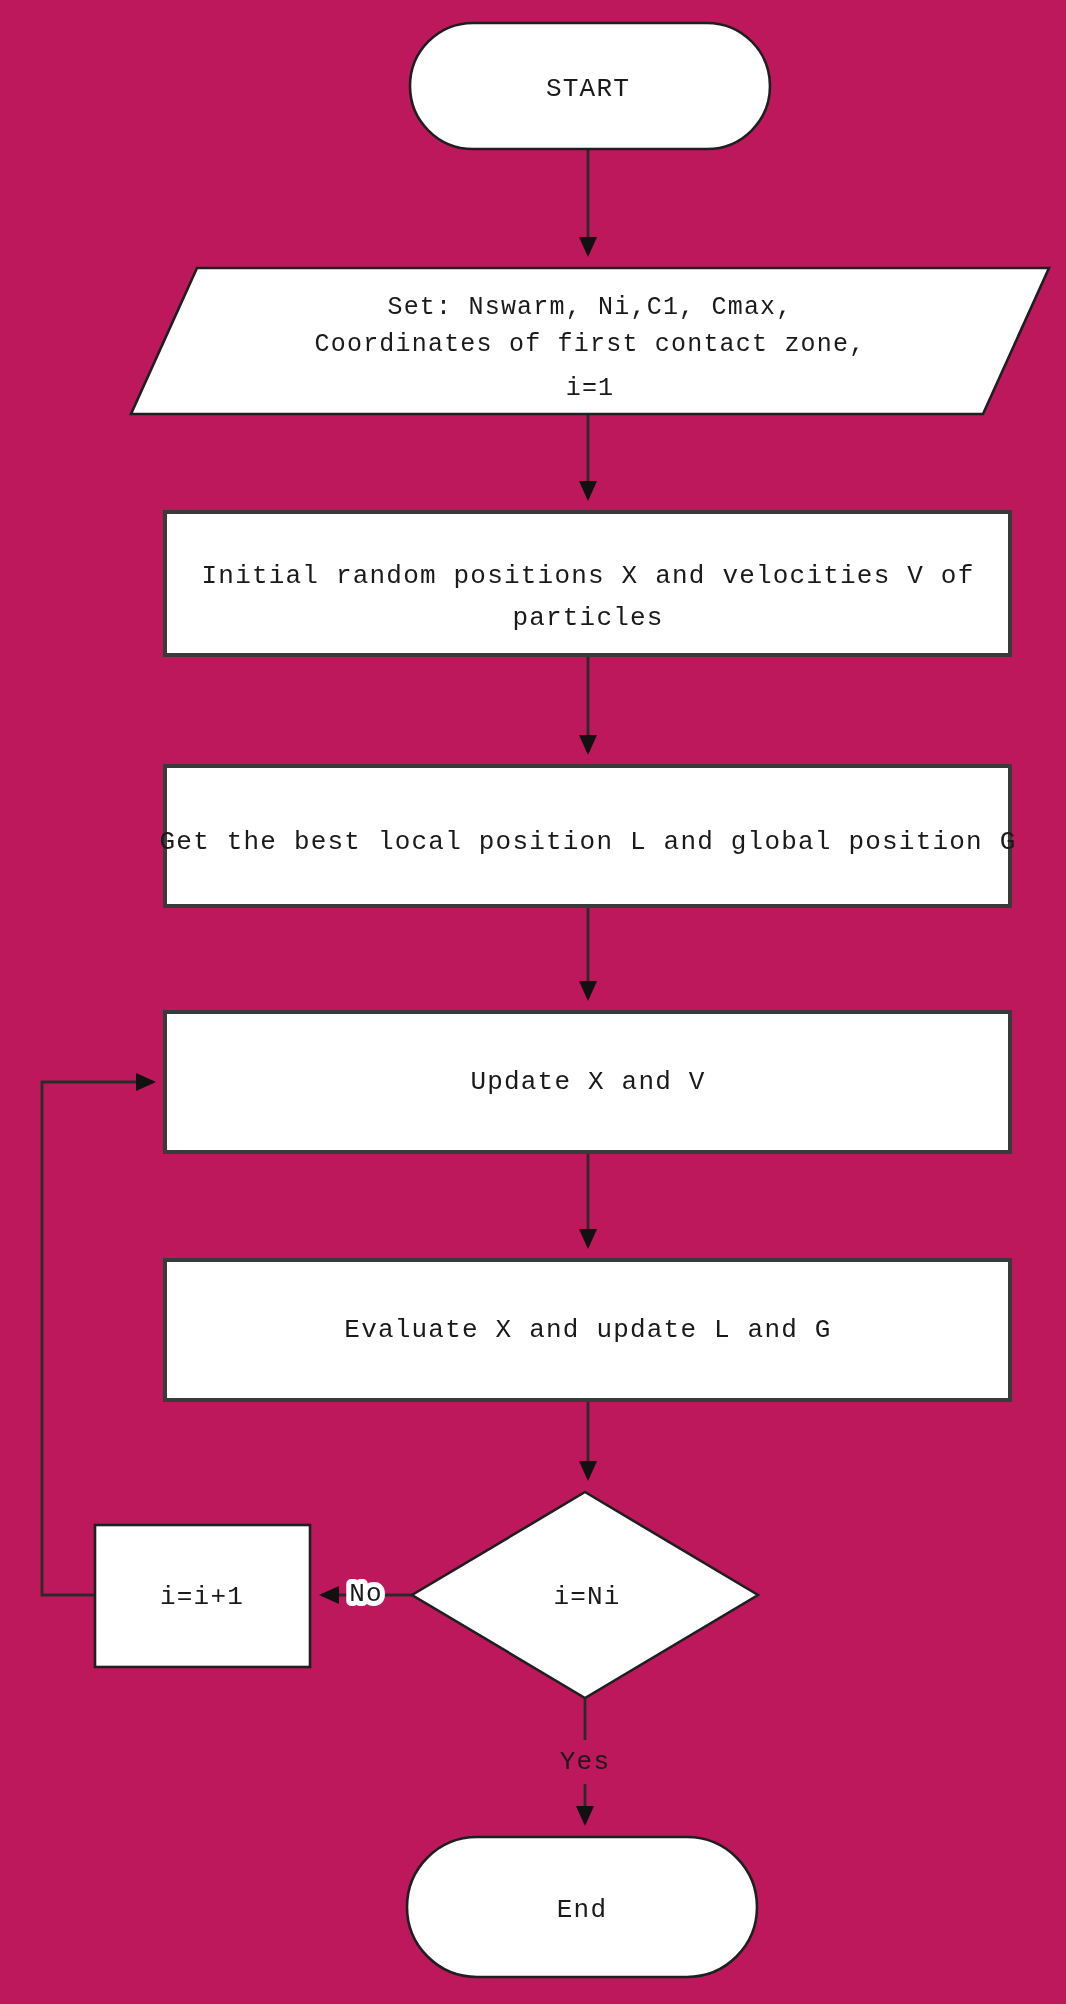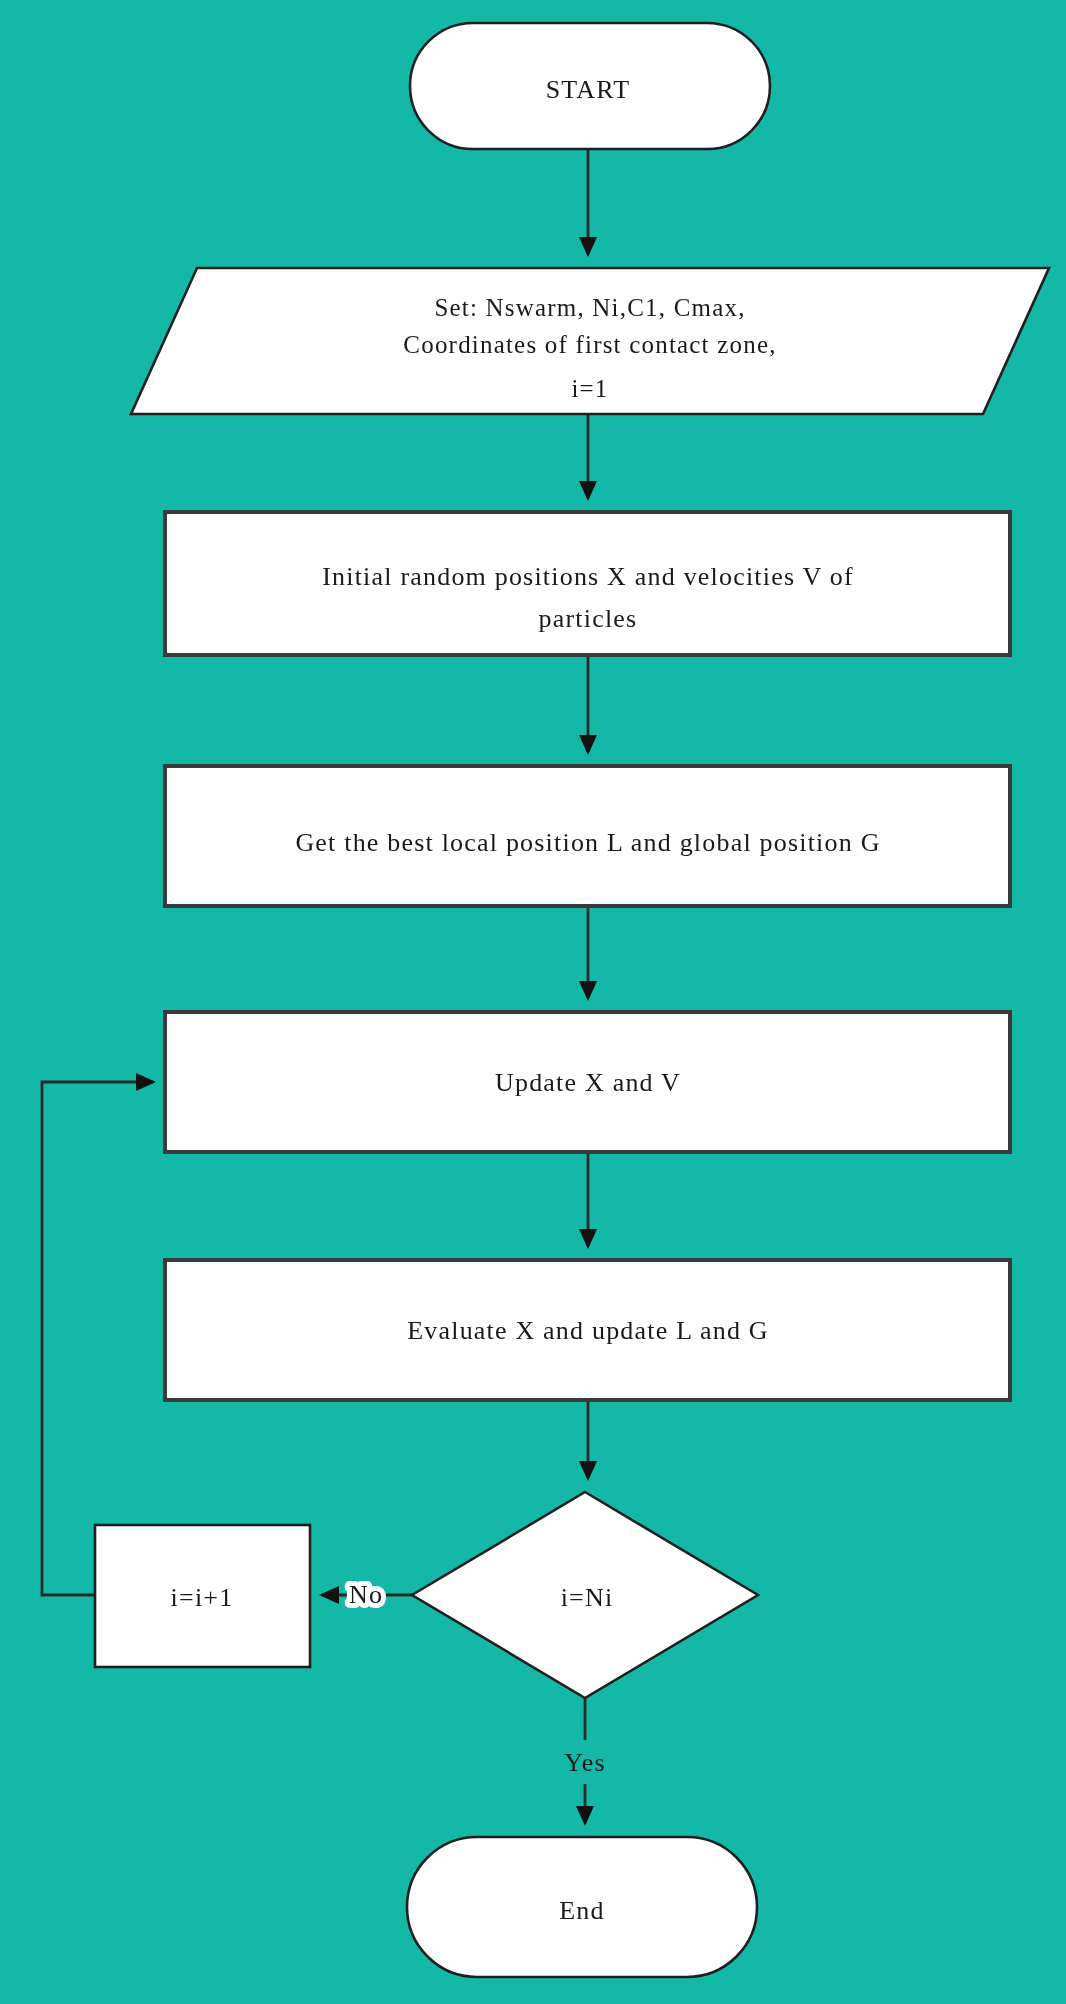--- a/index.html
+++ b/index.html
@@ -4,22 +4,22 @@
 <style>
   html, body {
     margin: 0;
     padding: 0;
     background: #ffffff;
   }
   #canvas {
     position: relative;
     width: 1066px;
     height: 2004px;
-    background: #14b8a6;
-    font-family: Liberation Serif, serif;
+    background: #be185d;
+    font-family: Liberation Mono, monospace;
     overflow: hidden;
   }
   svg { display: block; }
   .shape {
     fill: #ffffff;
   }
   .thin-shape {
     stroke: #1f1f1f;
     stroke-width: 2.6;
   }

